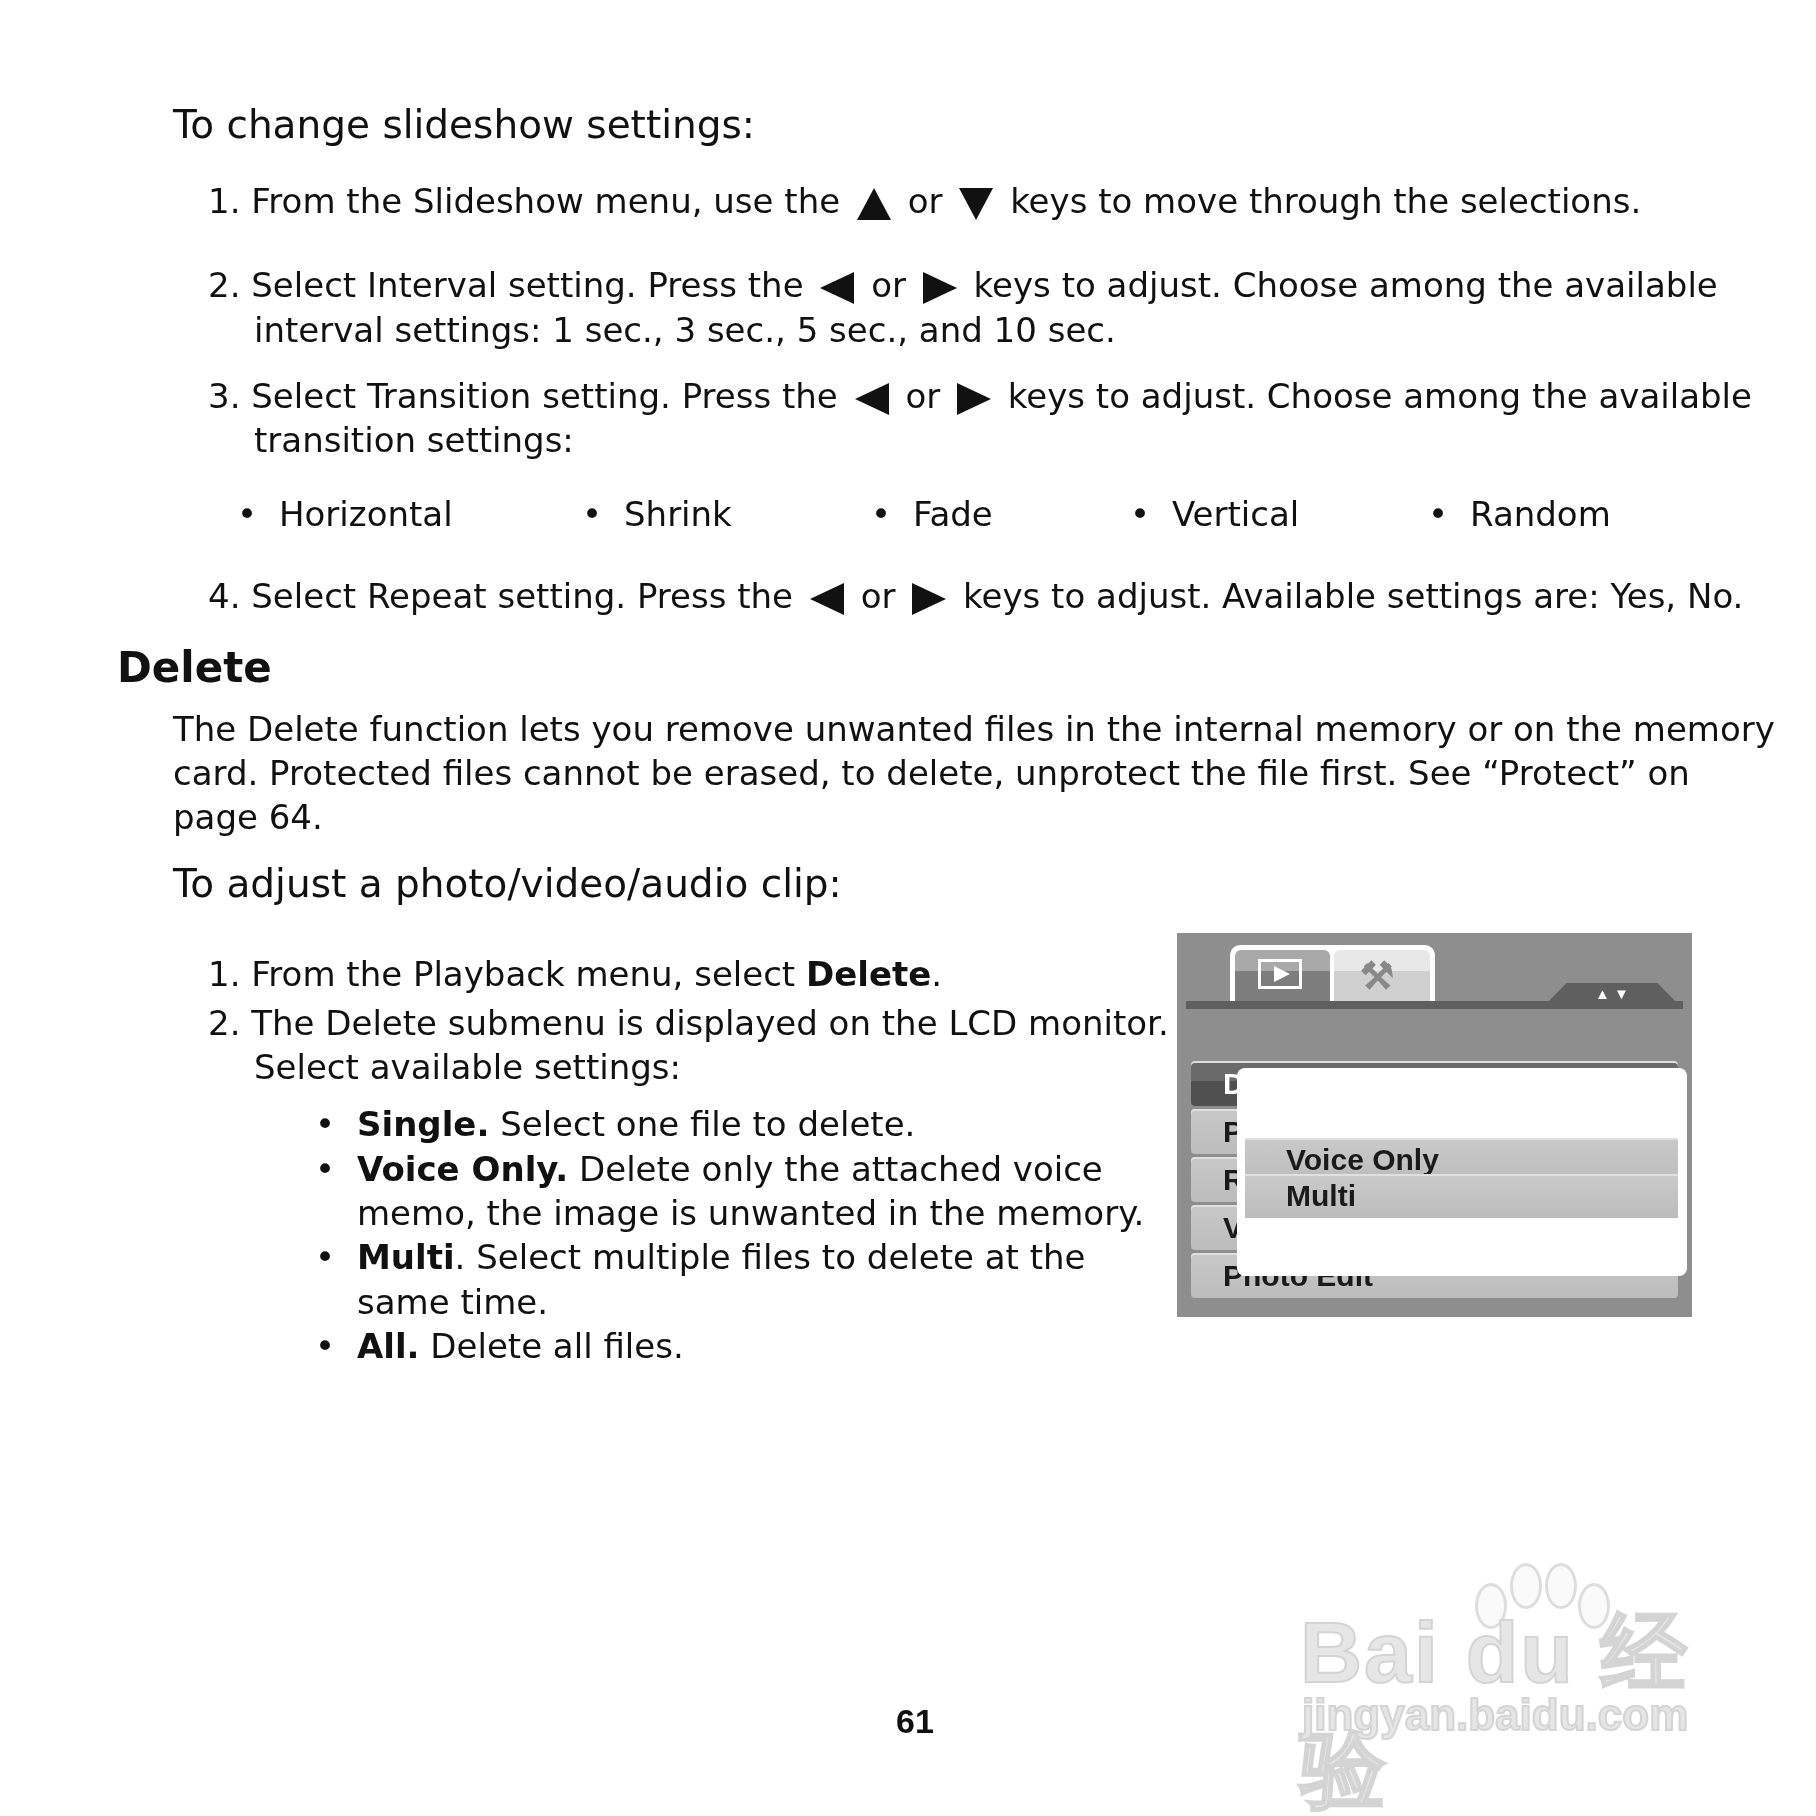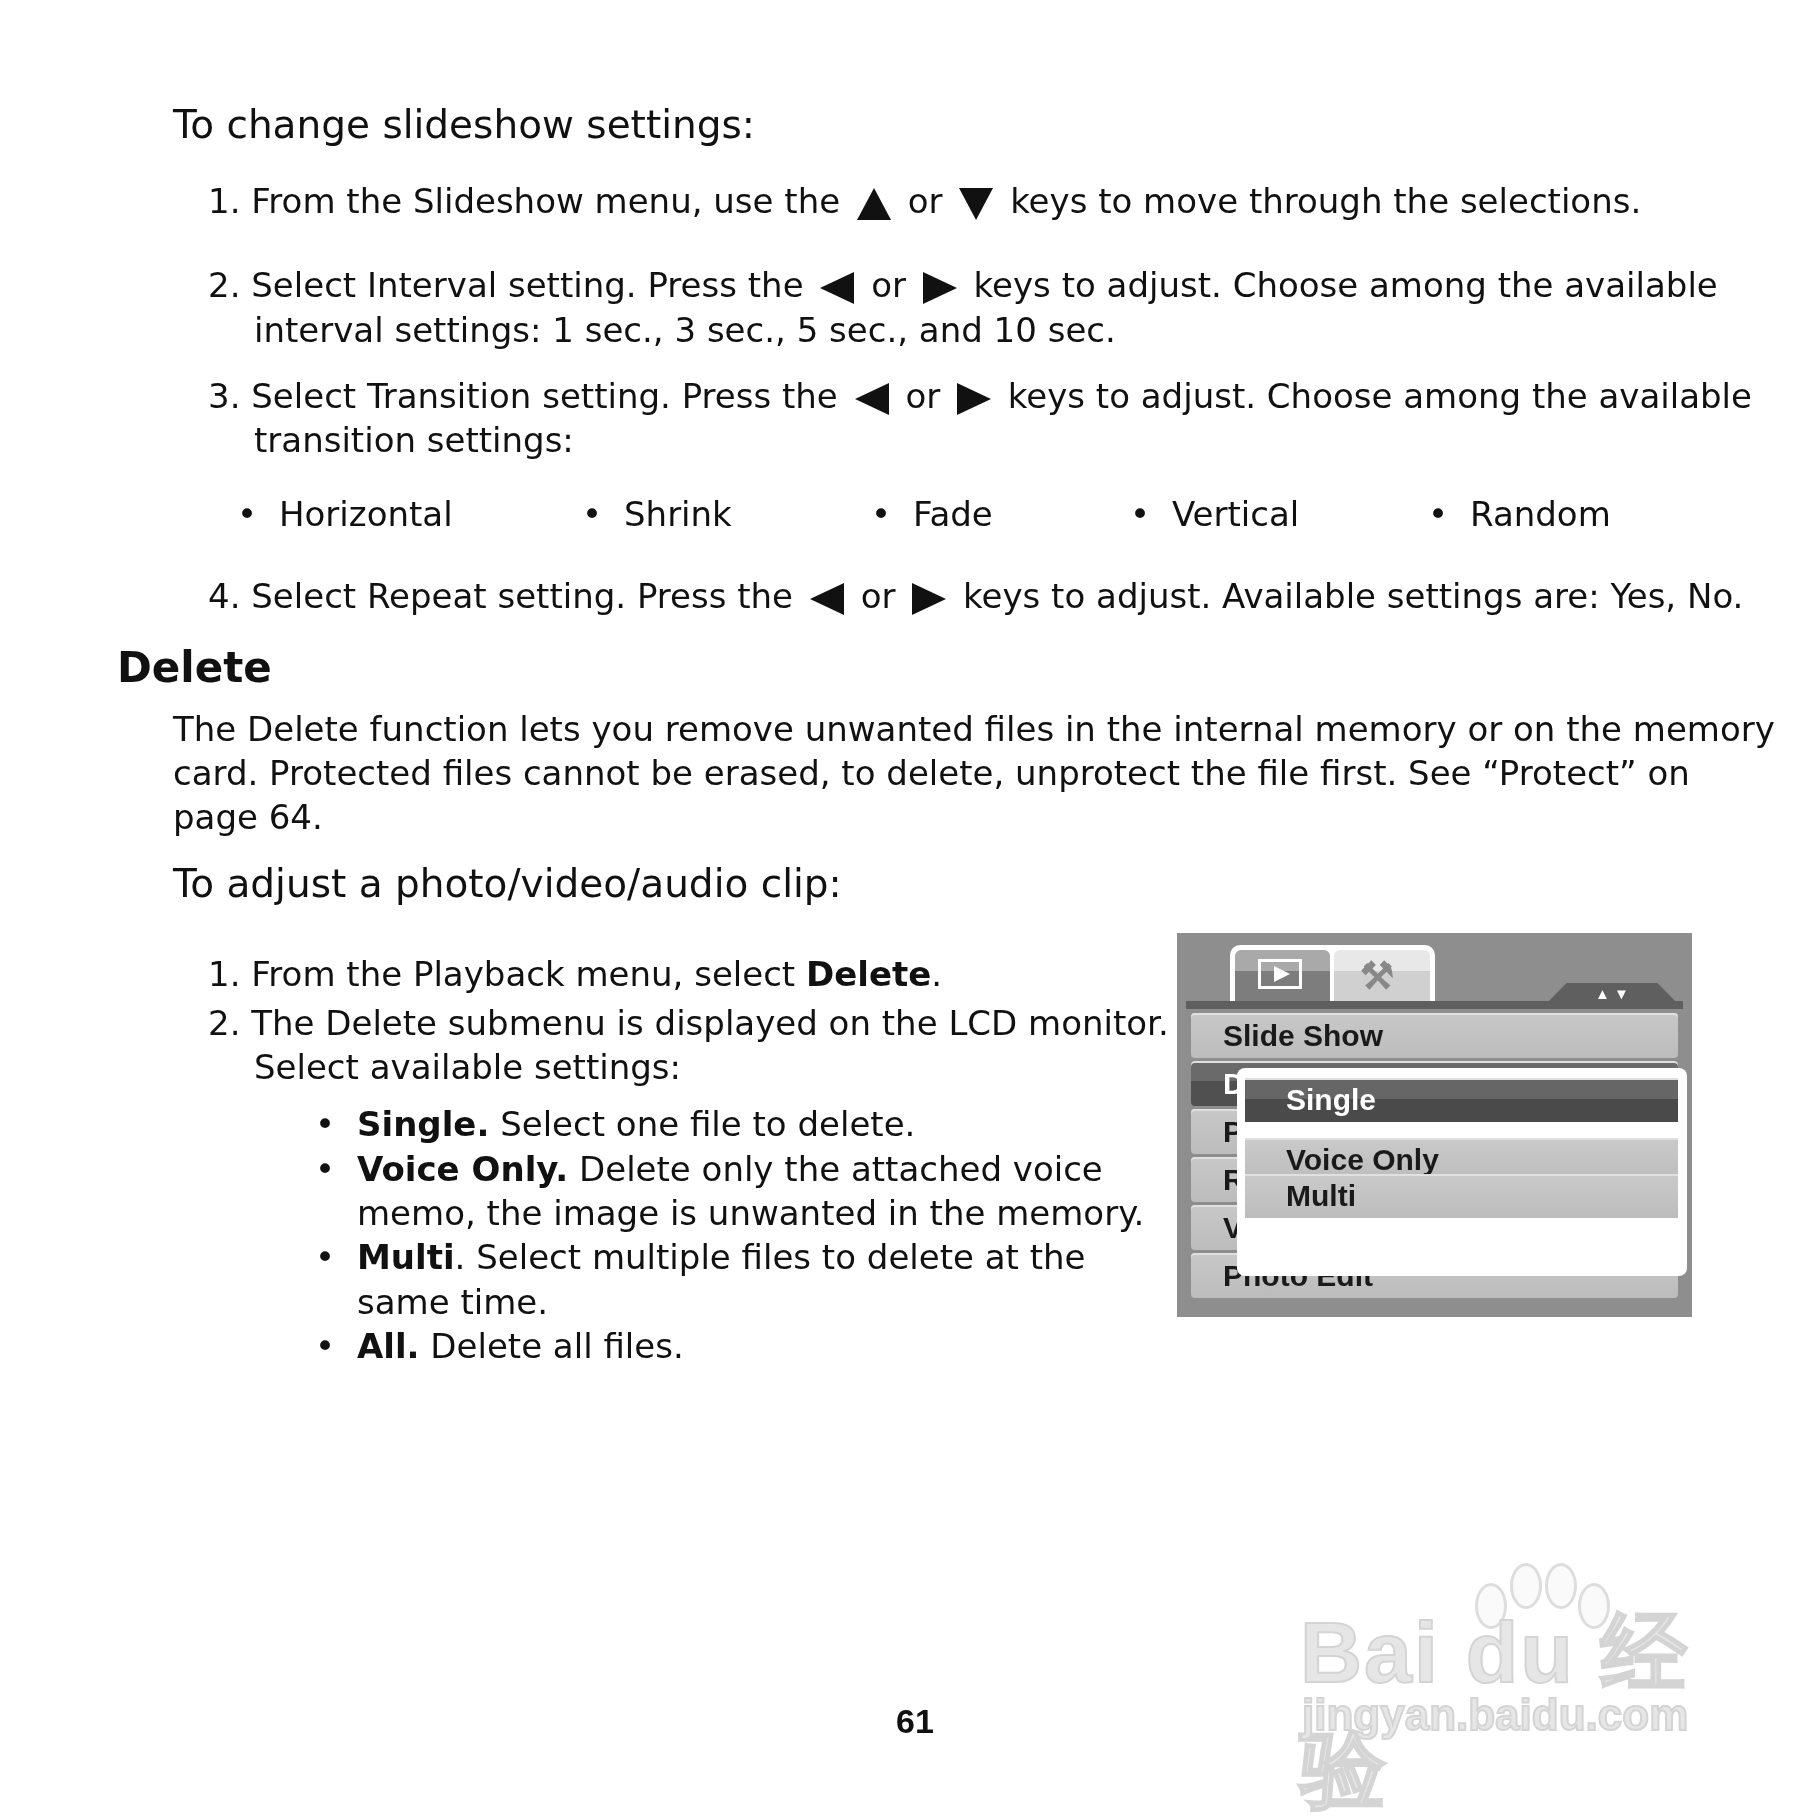--- a/index.html
+++ b/index.html
@@ -131,29 +131,27 @@
     <div class="tab tab-play">
       <div class="play-icon"></div>
     </div>
     <div class="tab tab-setup">
       <div class="setup-icon">⚒</div>
     </div>
   </div>
   <div class="arrows">▲ ▼</div>
   <div class="bar"></div>
 
-  <div class="row" style="top:80px;">Slide Show</div>
   <div class="row sel" style="top:128px;">D</div>
   <div class="row" style="top:176px;">P</div>
   <div class="row" style="top:224px;">R</div>
   <div class="row" style="top:272px;">V</div>
   <div class="row" style="top:320px;">Photo Edit</div>
 
   <div class="submenu">
-    <div class="sub sel" style="top:10px;">Single</div>
     <div class="sub" style="top:58px;margin-top:12px;">Voice Only</div>
     <div class="sub" style="top:106px;">Multi</div>
   </div>
 </div>
 
 <div class="abs" style="left:896px;top:1702px;font-family:'Liberation Sans',sans-serif;font-weight:bold;font-size:34px;">61</div>
 
 <div class="watermark">
   <div class="paw" style="left:175px;top:28px;width:26px;height:40px;"></div>
   <div class="paw" style="left:210px;top:8px;width:26px;height:40px;"></div>

